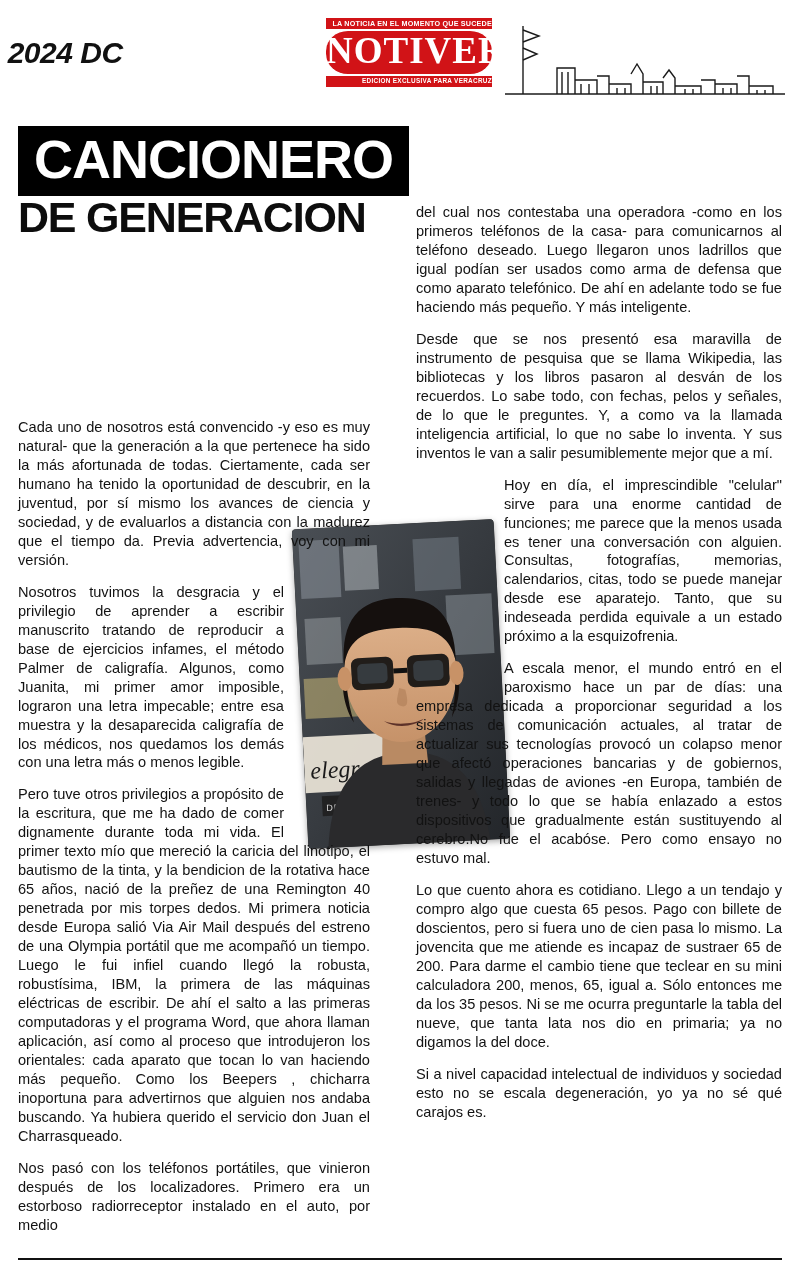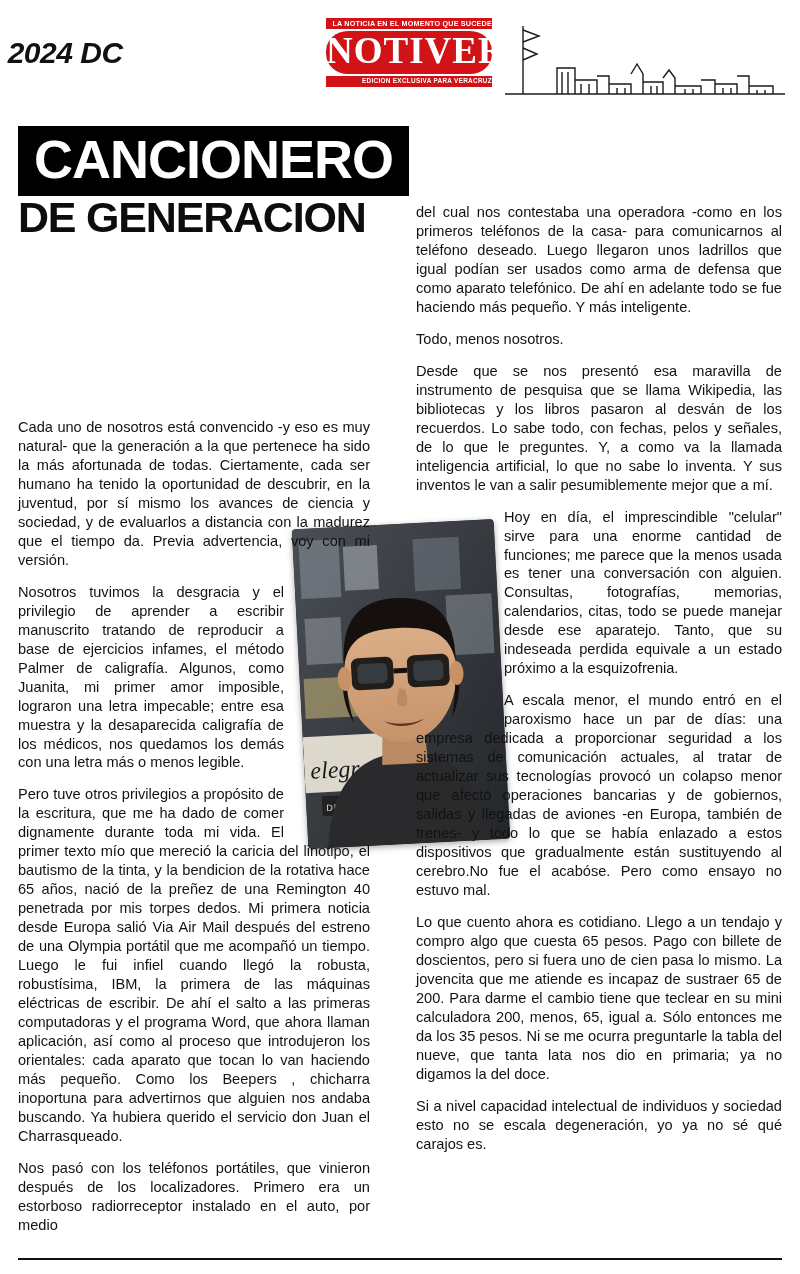--- a/index.html
+++ b/index.html
@@ -266,21 +266,20 @@
 <div class="col" id="col-left">
   <p>Cada uno de nosotros está convencido -y eso es muy natural- que la generación a la que pertenece ha sido la más afortunada de todas. Ciertamente, cada ser humano ha tenido la oportunidad de descubrir, en la juventud, por sí mismo los avances de ciencia y sociedad, y de evaluarlos a distancia con la madurez que el tiempo da. Previa advertencia, voy con mi versión.</p>
   <div class="wrap-left"></div>
   <p>Nosotros tuvimos la desgracia y el privilegio de aprender a escribir manuscrito tratando de reproducir a base de ejercicios infames, el método Palmer de caligrafía. Algunos, como Juanita, mi primer amor imposible, lograron una letra impecable; entre esa muestra y la desaparecida caligrafía de los médicos, nos quedamos los demás con una letra más o menos legible.</p>
   <p>Pero tuve otros privilegios a propósito de la escritura, que me ha dado de comer dignamente durante toda mi vida. El primer texto mío que mereció la caricia del linotipo, el bautismo de la tinta, y la bendicion de la rotativa hace 65 años, nació de la preñez de una Remington 40 penetrada por mis torpes dedos. Mi primera noticia desde Europa salió Via Air Mail después del estreno de una Olympia portátil que me acompañó un tiempo. Luego le fui infiel cuando llegó la robusta, robustísima, IBM, la primera de las máquinas eléctricas de escribir. De ahí el salto a las primeras computadoras y el programa Word, que ahora llaman aplicación, así como al proceso que introdujeron los orientales: cada aparato que tocan lo van haciendo más pequeño. Como los Beepers , chicharra inoportuna para advertirnos que alguien nos andaba buscando. Ya hubiera querido el servicio don Juan el Charrasqueado.</p>
   <p>Nos pasó con los teléfonos portátiles, que vinieron después de los localizadores. Primero era un estorboso radiorreceptor instalado en el auto, por medio</p>
 </div>
 
 <div class="col" id="col-right">
   <p>del cual nos contestaba una operadora -como en los primeros teléfonos de la casa- para comunicarnos al teléfono deseado. Luego llegaron unos ladrillos que igual podían ser usados como arma de defensa que como aparato telefónico. De ahí en adelante todo se fue haciendo más pequeño. Y más inteligente.</p>
-  <p>Todo, menos nosotros.</p>
   <p>Desde que se nos presentó esa maravilla de instrumento de pesquisa que se llama Wikipedia, las bibliotecas y los libros pasaron al desván de los recuerdos. Lo sabe todo, con fechas, pelos y señales, de lo que le preguntes. Y, a como va la llamada inteligencia artificial, lo que no sabe lo inventa. Y sus inventos le van a salir pesumiblemente mejor que a mí.</p>
   <div class="wrap-right"></div>
   <p>Hoy en día, el imprescindible "celular" sirve para una enorme cantidad de funciones; me parece que la menos usada es tener una conversación con alguien. Consultas, fotografías, memorias, calendarios, citas, todo se puede manejar desde ese aparatejo. Tanto, que su indeseada perdida equivale a un estado próximo a la esquizofrenia.</p>
   <p>A escala menor, el mundo entró en el paroxismo hace un par de días: una empresa dedicada a proporcionar seguridad a los sistemas de comunicación actuales, al tratar de actualizar sus tecnologías provocó un colapso menor que afectó operaciones bancarias y de gobiernos, salidas y llegadas de aviones -en Europa, también de trenes- y todo lo que se había enlazado a estos dispositivos que gradualmente están sustituyendo al cerebro.No fue el acabóse. Pero como ensayo no estuvo mal.</p>
   <p>Lo que cuento ahora es cotidiano. Llego a un tendajo y compro algo que cuesta 65 pesos. Pago con billete de doscientos, pero si fuera uno de cien pasa lo mismo. La jovencita que me atiende es incapaz de sustraer 65 de 200. Para darme el cambio tiene que teclear en su mini calculadora 200, menos, 65, igual a. Sólo entonces me da los 35 pesos. Ni se me ocurra preguntarle la tabla del nueve, que tanta lata nos dio en primaria; ya no digamos la del doce.</p>
   <p>Si a nivel capacidad intelectual de individuos y sociedad esto no se escala degeneración, yo ya no sé qué carajos es.</p>
 </div>
 
 <div class="rule-bottom"></div>
 

